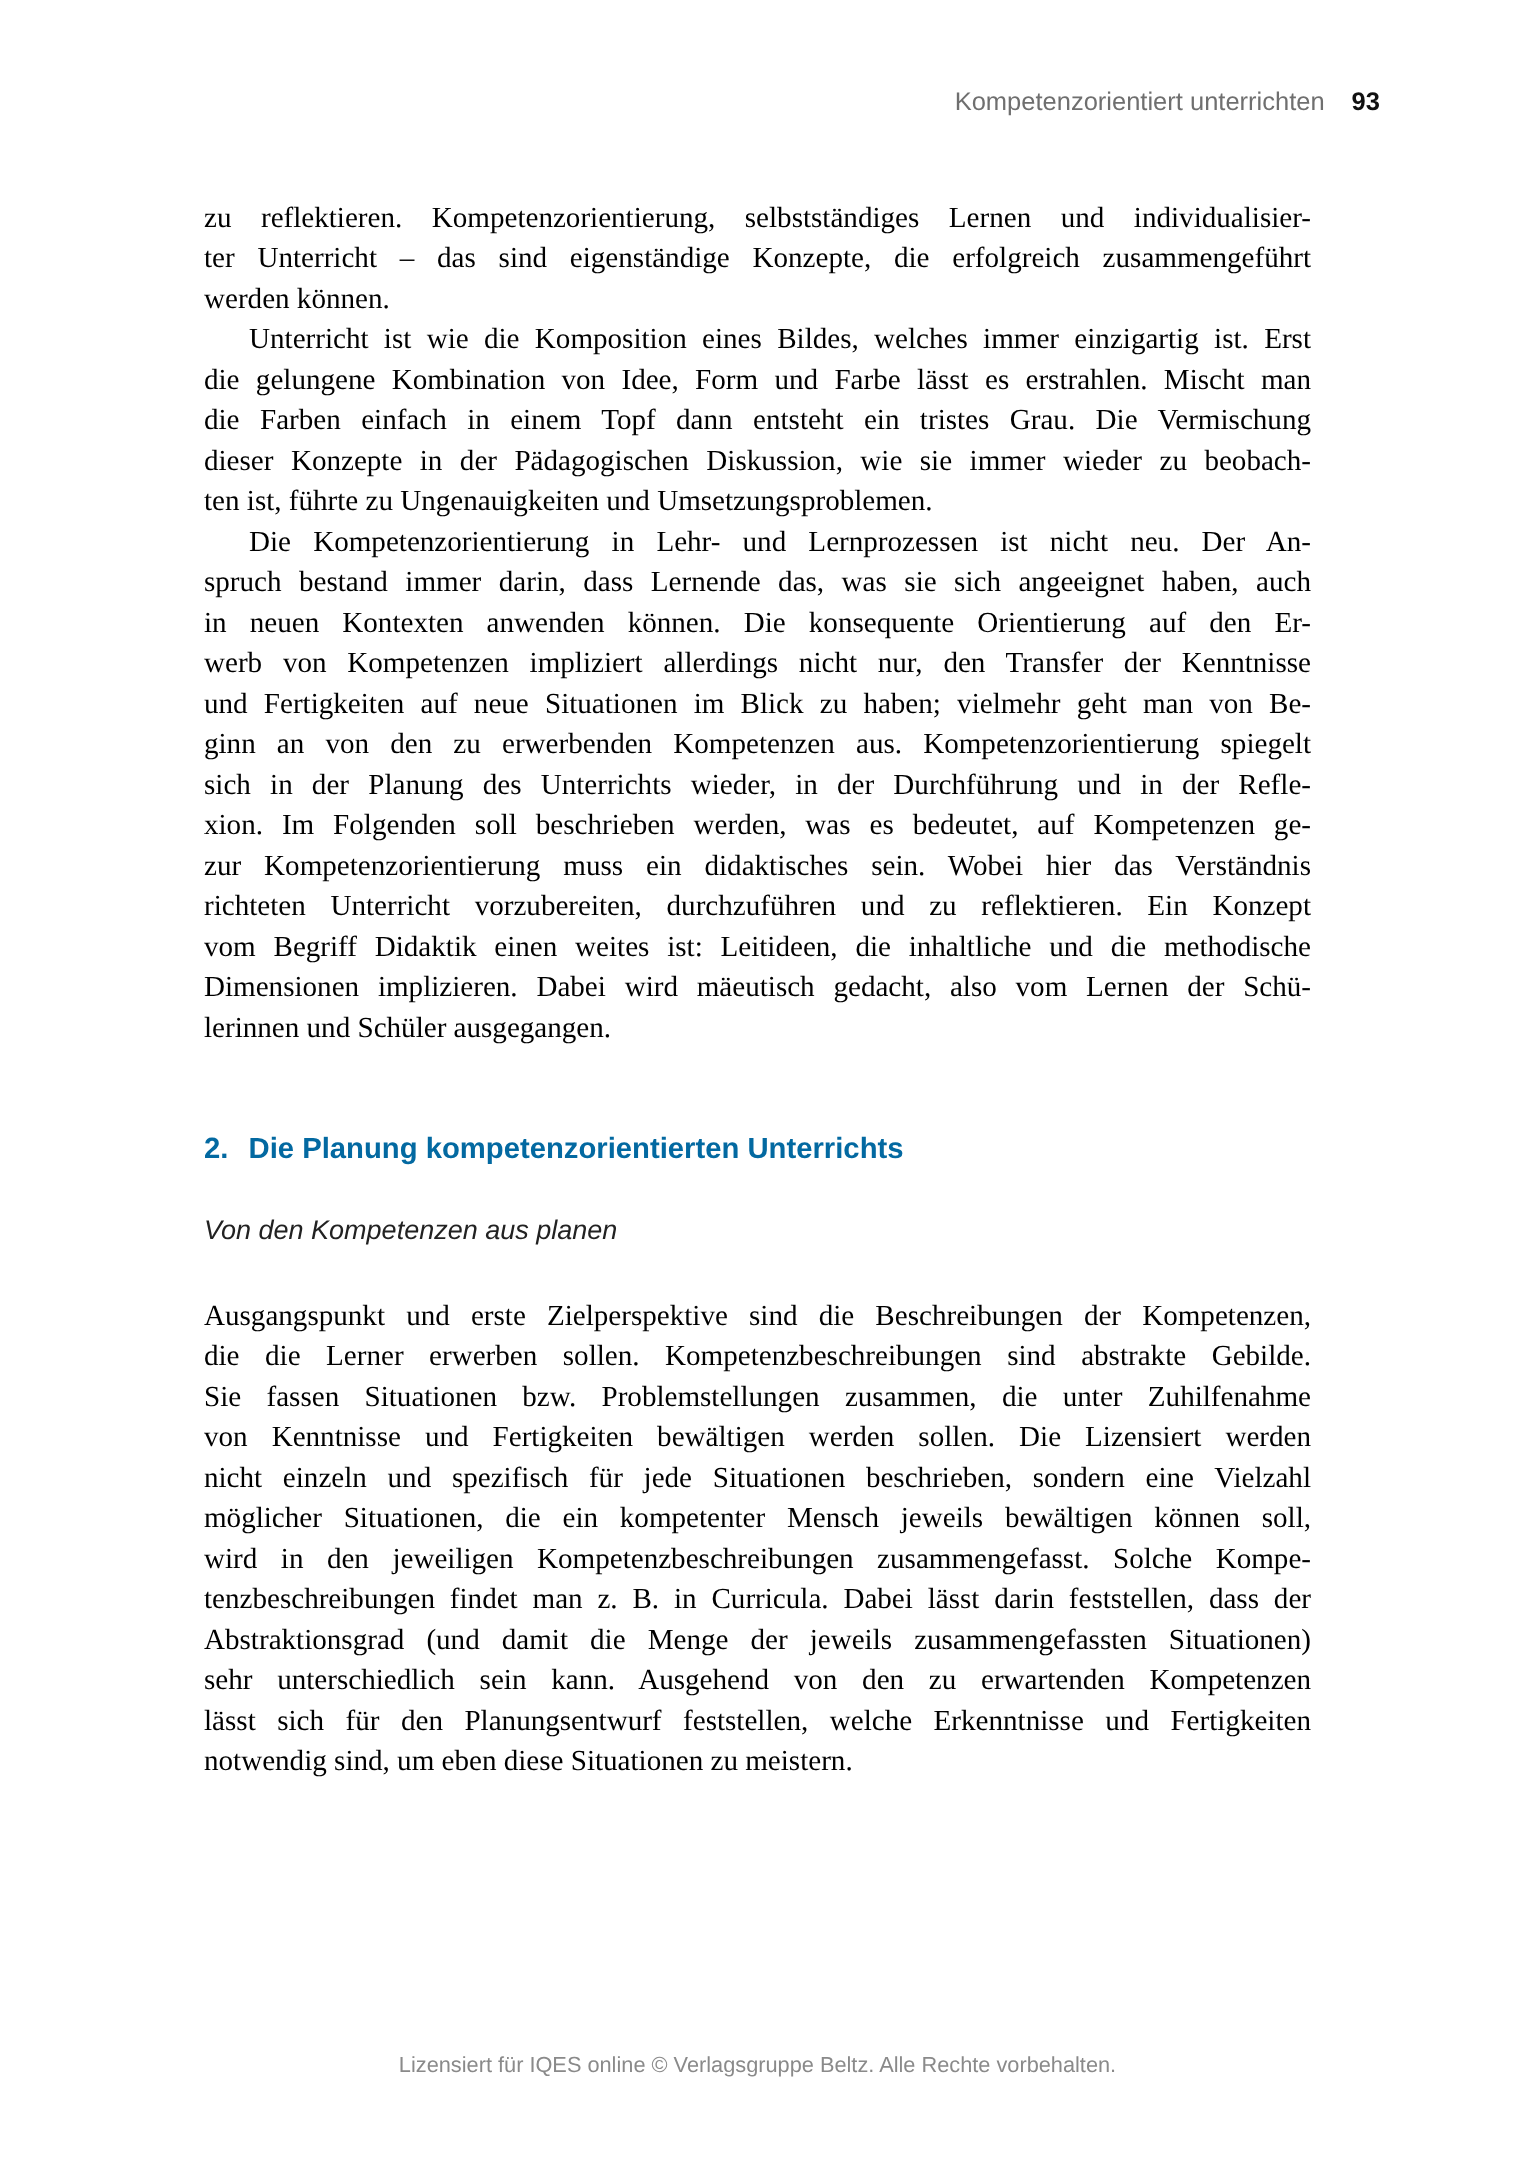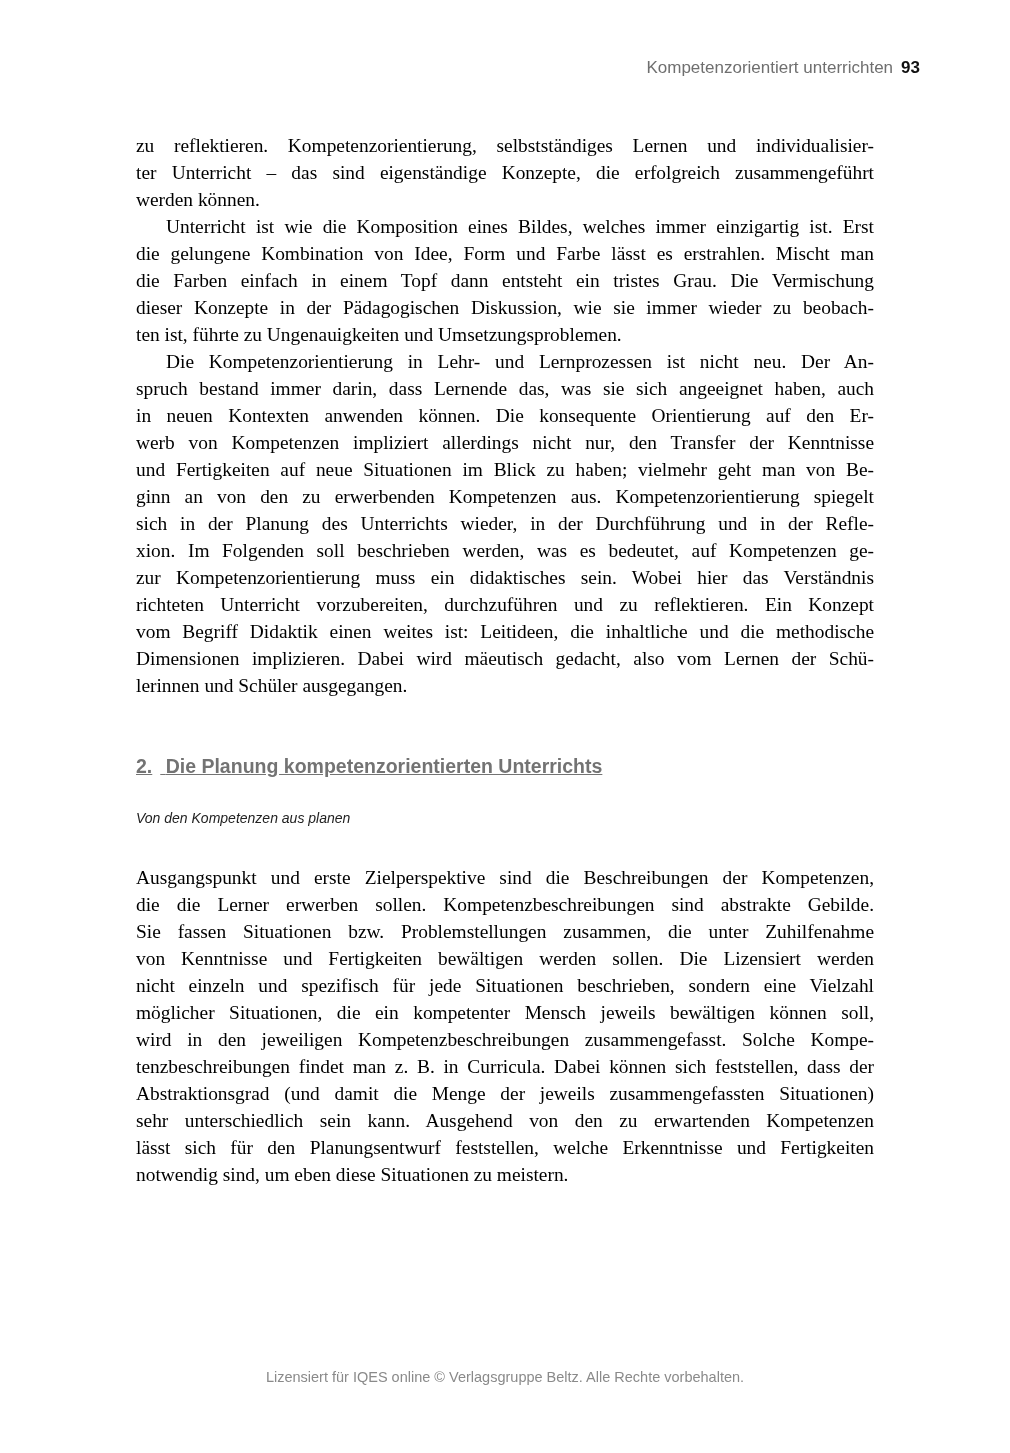--- a/index.html
+++ b/index.html
@@ -1,38 +1,38 @@
 <!DOCTYPE html>
 <html><head>
   <meta charset="utf-8">
   <style>
     html, body { margin: 0; padding: 0; background: #ffffff; }
     body { width: 1010px; height: 1453px; position: relative; overflow: hidden; }
     .page { position: absolute; left: 0; top: 0; width: 1010px; height: 1453px; background: #ffffff; }
     .running-head {
       position: absolute; top: 58px; right: 90px; height: 22px;
-      display: flex; align-items: baseline; gap: 8px;
+      display: flex; align-items: baseline; gap: 18px;
       font-family: "Liberation Sans", sans-serif; font-size: 17px; color: #6f6f6f;
     }
     .running-head .num { color: #111; font-weight: bold; font-size: 17px; }
     .text-block {
       position: absolute; left: 136px; width: 738px;
       font-family: "Liberation Serif", serif; font-size: 19.4px; line-height: 27px; color: #000000;
     }
     .line { display: block; white-space: nowrap; text-align: justify; text-align-last: justify; height: 27px; }
     .line.last { text-align-last: left; }
     .line.indent { padding-left: 30px; }
     .heading {
       position: absolute; left: 136px; top: 755px;
-      font-family: "Liberation Sans", sans-serif; font-weight: bold; font-size: 19.5px; color: #737373; text-decoration: underline;
+      font-family: "Liberation Sans", sans-serif; font-weight: bold; font-size: 19.5px; color: #0369a1;
     }
     .heading .hn { margin-right: 8px; }
     .subheading {
       position: absolute; left: 136px; top: 810px;
-      font-family: "Liberation Sans", sans-serif; font-style: italic; font-size: 14px; color: #222;
+      font-family: "Liberation Sans", sans-serif; font-style: italic; font-size: 18px; color: #222;
     }
     .footer {
       position: absolute; top: 1369px; left: 0; width: 1010px; text-align: center;
       font-family: "Liberation Sans", sans-serif; font-size: 14.5px; color: #8a8a8a;
     }
   </style>
 </head>
 <body>
 
 <div class="page">
@@ -80,21 +80,21 @@
   <div class="subheading">Von den Kompetenzen aus planen</div>
 
   <div class="text-block" style="top:864px;">
     <span class="line">Ausgangspunkt und erste Zielperspektive sind die Beschreibungen der Kompetenzen,</span>
     <span class="line">die die Lerner erwerben sollen. Kompetenzbeschreibungen sind abstrakte Gebilde.</span>
     <span class="line">Sie fassen Situationen bzw. Problemstellungen zusammen, die unter Zuhilfenahme</span>
     <span class="line">von Kenntnisse und Fertigkeiten bewältigen werden sollen. Die Lizensiert werden</span>
     <span class="line">nicht einzeln und spezifisch für jede Situationen beschrieben, sondern eine Vielzahl</span>
     <span class="line">möglicher Situationen, die ein kompetenter Mensch jeweils bewältigen können soll,</span>
     <span class="line">wird in den jeweiligen Kompetenzbeschreibungen zusammengefasst. Solche Kompe-</span>
-    <span class="line">tenzbeschreibungen findet man z. B. in Curricula. Dabei können sich feststellen, dass der</span>
+    <span class="line">tenzbeschreibungen findet man z. B. in Curricula. Dabei lässt darin feststellen, dass der</span>
     <span class="line">Abstraktionsgrad (und damit die Menge der jeweils zusammengefassten Situationen)</span>
     <span class="line">sehr unterschiedlich sein kann. Ausgehend von den zu erwartenden Kompetenzen</span>
     <span class="line">lässt sich für den Planungsentwurf feststellen, welche Erkenntnisse und Fertigkeiten</span>
     <span class="line last">notwendig sind, um eben diese Situationen zu meistern.</span>
   </div>
 
   <div class="footer">Lizensiert für IQES online © Verlagsgruppe Beltz. Alle Rechte vorbehalten.</div>
 
 </div>
 

